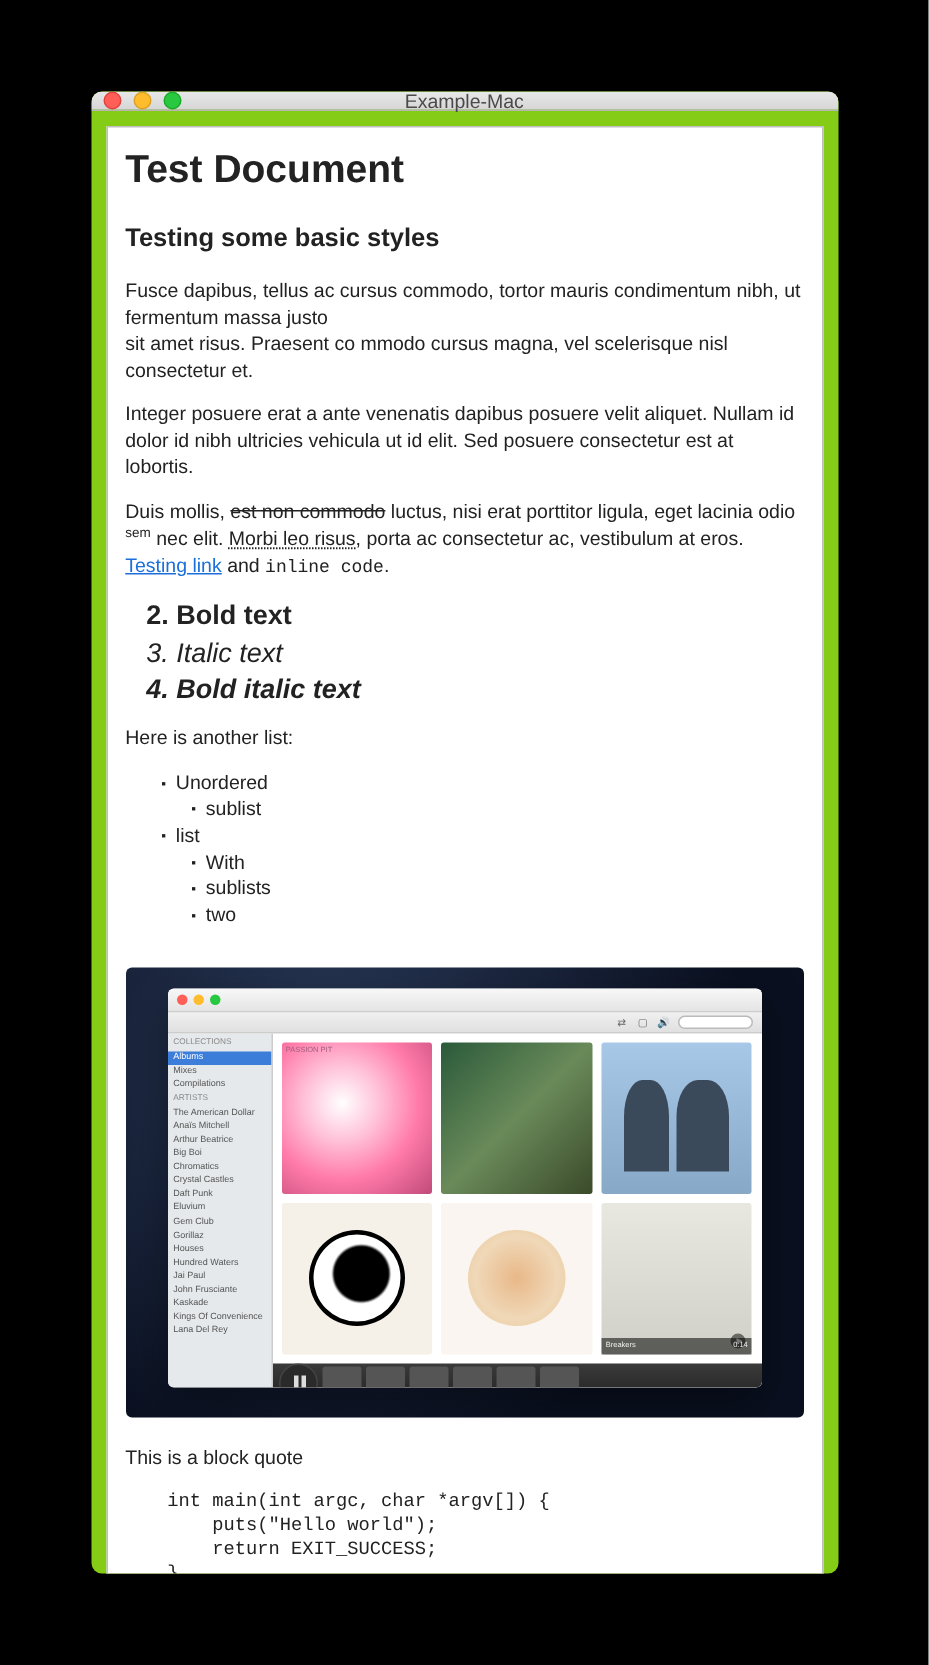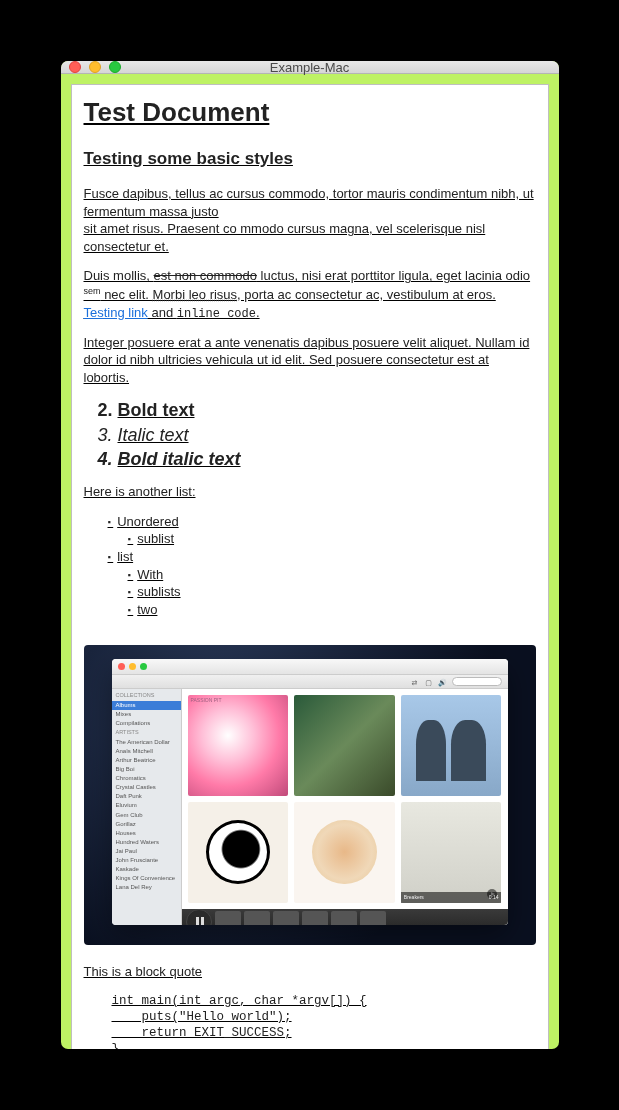--- a/index.html
+++ b/index.html
@@ -8,27 +8,26 @@
       height: 1110px;
       background: #000;
       font-family: -apple-system, BlinkMacSystemFont, "Helvetica Neue", Arial, sans-serif;
       display: flex;
       align-items: center;
       justify-content: center;
     }
     .window {
       width: 498px;
       height: 988px;
-      background: #bef264;
+      background: #84cc16;
       border-radius: 7px;
       box-shadow: 0 20px 60px rgba(0,0,0,0.5);
       display: flex;
       flex-direction: column;
       overflow: hidden;
-      text-decoration: underline;
     }
     .titlebar {
       height: 22px;
       background: linear-gradient(#e8e8e8, #d6d6d6);
       border-bottom: 1px solid #b5b5b5;
       display: flex;
       align-items: center;
       position: relative;
     }
     .traffic-lights {
@@ -200,25 +199,25 @@
   <div class="content-wrap">
     <div class="doc">
       <h1>Test Document</h1>
       <h2>Testing some basic styles</h2>
 
       <p>
         <span>Fusce dapibus, tellus ac cursus commodo, tortor mauris condimentum nibh, ut fermentum massa justo</span><br>
         <span>sit amet risus. Praesent co mmodo cursus magna, vel scelerisque nisl consectetur et.</span>
       </p>
 
+      <p>Integer posuere erat a ante venenatis dapibus posuere velit aliquet. Nullam id dolor id nibh ultricies vehicula ut id elit. Sed posuere consectetur est at lobortis.</p>
+
       <p>
         <span>Duis mollis, </span><del>est non commodo</del><span> luctus, nisi erat porttitor ligula, eget lacinia odio </span><sup>sem</sup><span> nec elit. </span><span class="dotted-u">Morbi leo risus</span><span>, porta ac consectetur ac, vestibulum at eros. </span><a href="#">Testing link</a><span> and </span><code class="inline">inline code</code><span>.</span>
       </p>
-
-      <p>Integer posuere erat a ante venenatis dapibus posuere velit aliquet. Nullam id dolor id nibh ultricies vehicula ut id elit. Sed posuere consectetur est at lobortis.</p>
 
       <ol start="2">
         <li class="bold">Bold text</li>
         <li class="italic">Italic text</li>
         <li class="bolditalic">Bold italic text</li>
       </ol>
 
       <p>Here is another list:</p>
 
       <ul>

